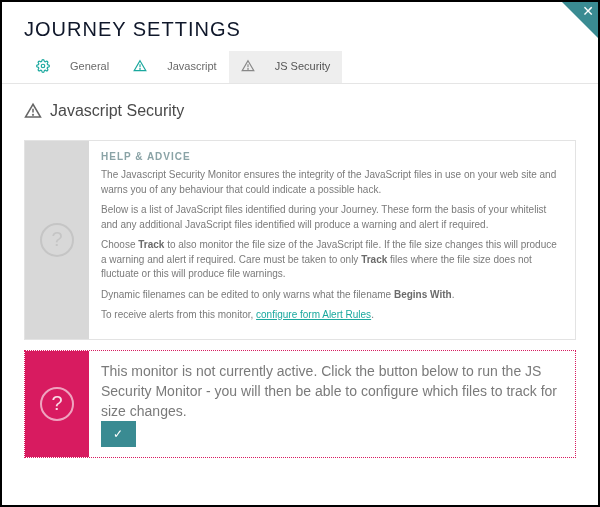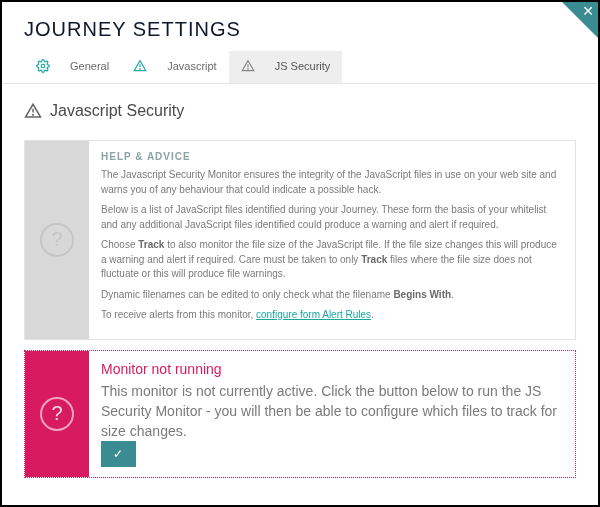--- a/index.html
+++ b/index.html
@@ -135,33 +135,32 @@
     <span>Javascript Security</span>
   </div>
 
   <div class="panel">
     <div class="side">
       <div class="q-circle">?</div>
     </div>
     <div class="body help-body">
       <div class="help-hdr">HELP &amp; ADVICE</div>
       <p>The Javascript Security Monitor ensures the integrity of the JavaScript files in use on your web site and warns you of any behaviour that could indicate a possible hack.</p>
-      <p>Below is a list of JavaScript files identified during your Journey. These form the basis of your whitelist and any additional JavaScript files identified could produce a warning and alert if required.</p>
+      <p>Below is a list of JavaScript files identified during your Journey. These form the basis of your whitelist and any additional JavaScript files identified will produce a warning and alert if required.</p>
       <p><span>Choose </span><b>Track</b><span> to also monitor the file size of the JavaScript file. If the file size changes this will produce a warning and alert if required. Care must be taken to only </span><b>Track</b><span> files where the file size does not fluctuate or this will produce file warnings.</span></p>
-      <p><span>Dynamic filenames can be edited to only check what the filename </span><b>Begins With</b><span>.</span></p>
+      <p><span>Dynamic filenames can be edited to only warns what the filename </span><b>Begins With</b><span>.</span></p>
       <p><span>To receive alerts from this monitor, </span><a href="#">configure form Alert Rules</a><span>.</span></p>
     </div>
   </div>
 
   <div class="alert">
     <div class="side">
       <div class="q-circle">?</div>
     </div>
     <div class="body">
-      <div class="alert-title">Monitor not running</div>
       <div class="alert-text">This monitor is not currently active. Click the button below to run the JS Security Monitor - you will then be able to configure which files to track for size changes.</div>
       <button class="btn">
         <span class="chk">✓</span>
       </button>
     </div>
   </div>
 
 </div>
 
 </body></html>

